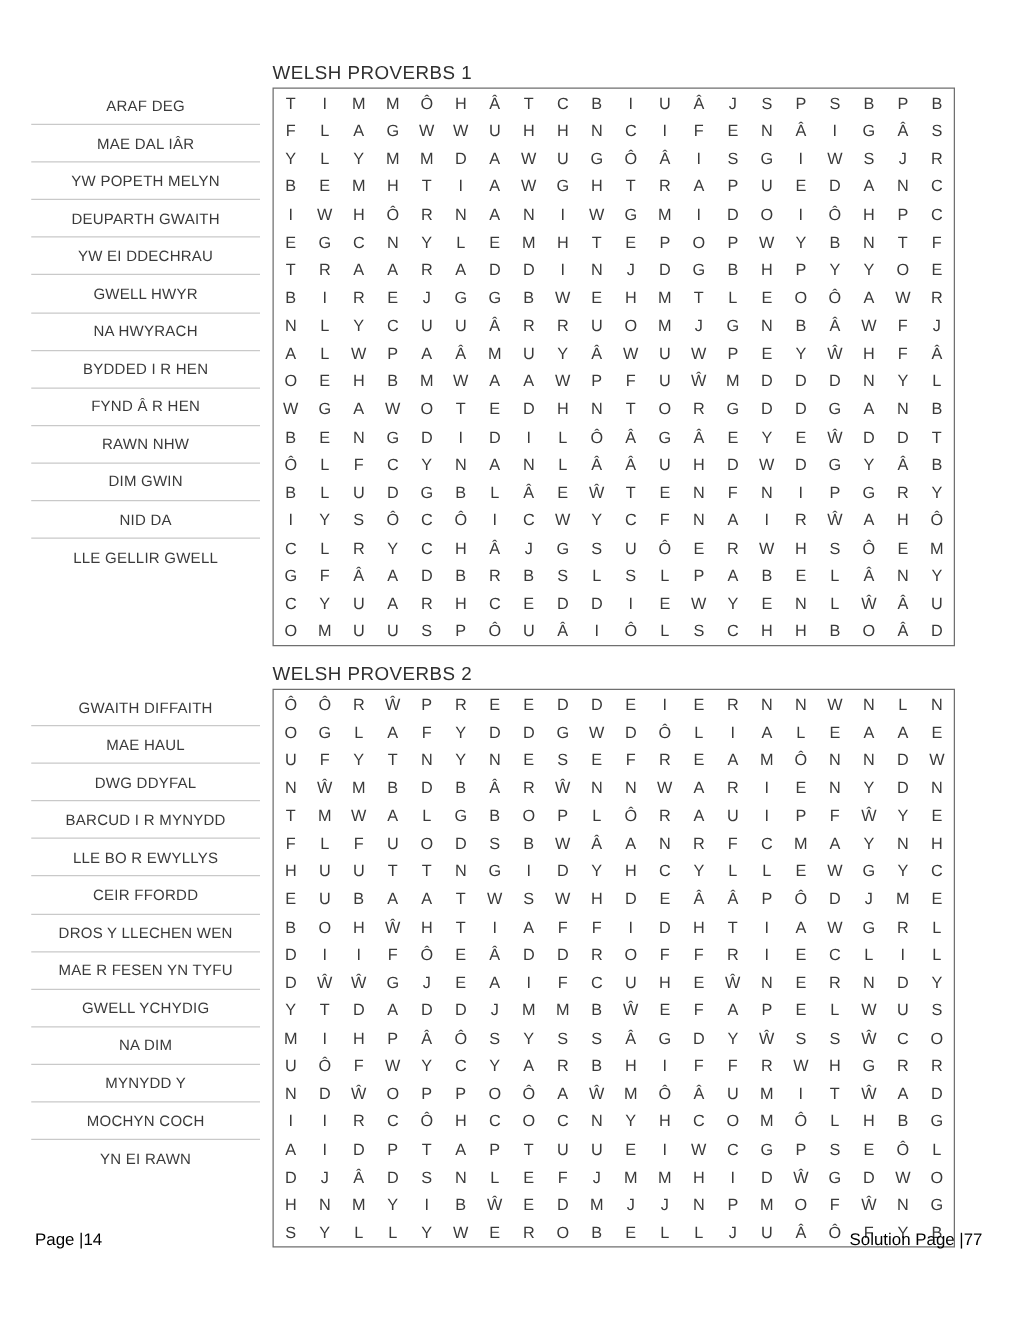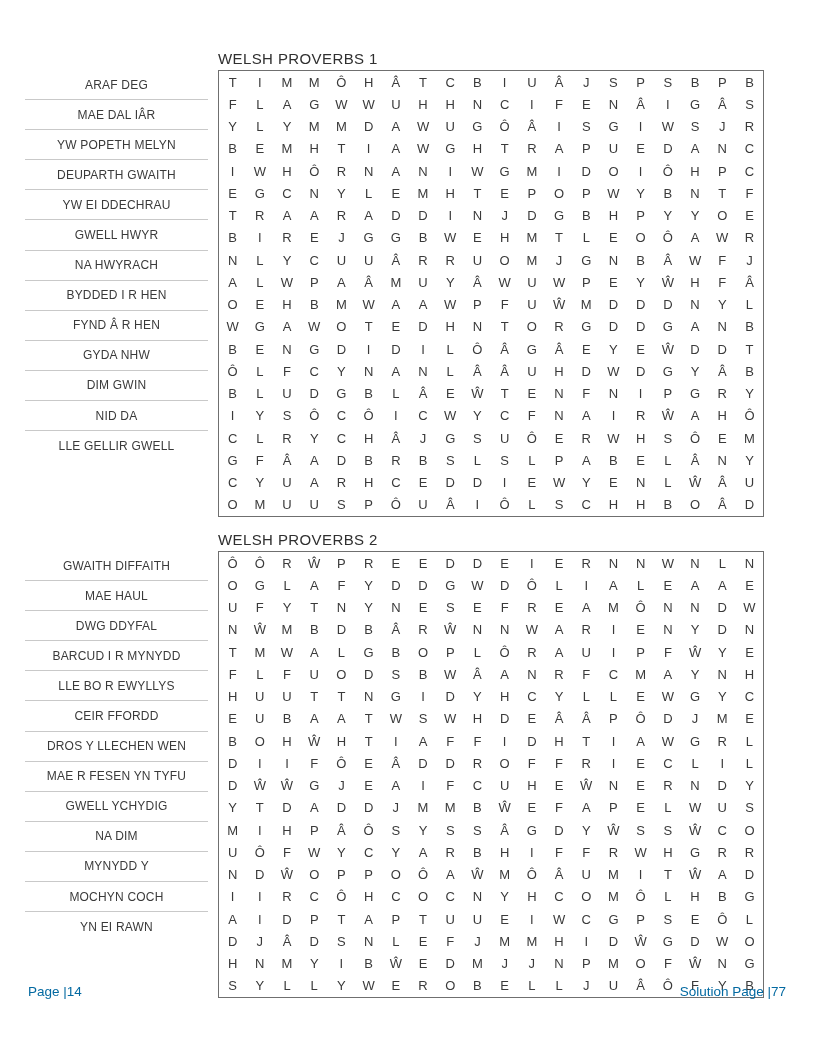--- a/index.html
+++ b/index.html
@@ -43,41 +43,41 @@
   .grid-row { flex: 1; display: flex; }
   .grid-cell {
     flex: 1;
     display: flex; align-items: center; justify-content: center;
     font-size: 13px; color: #3a3a3a;
   }
 
   .page-footer {
     position: absolute; left: 28px; right: 30px; top: 984px;
     display: flex; justify-content: space-between;
-    font-size: 13.5px; color: #0369a1;
+    font-size: 13.5px; color: #000000;
   }
 </style>
 </head>
 <body>
 
 <div>
 
   <section class="puzzle-section" id="puzzle-section-1">
     <h2 class="puzzle-title">WELSH PROVERBS 1</h2>
     <aside class="word-list">
         <div class="word-item">ARAF DEG</div>
         <div class="word-item">MAE DAL IÂR</div>
         <div class="word-item">YW POPETH MELYN</div>
         <div class="word-item">DEUPARTH GWAITH</div>
         <div class="word-item">YW EI DDECHRAU</div>
         <div class="word-item">GWELL HWYR</div>
         <div class="word-item">NA HWYRACH</div>
         <div class="word-item">BYDDED I R HEN</div>
         <div class="word-item">FYND Â R HEN</div>
-        <div class="word-item">GYDA NHW</div>
+        <div class="word-item">RAWN NHW</div>
         <div class="word-item">DIM GWIN</div>
         <div class="word-item">NID DA</div>
         <div class="word-item">LLE GELLIR GWELL</div>
       </aside>
     <div class="letter-grid">
         <div class="grid-row">
           <span class="grid-cell">T</span>
           <span class="grid-cell">I</span>
           <span class="grid-cell">M</span>
           <span class="grid-cell">M</span>

